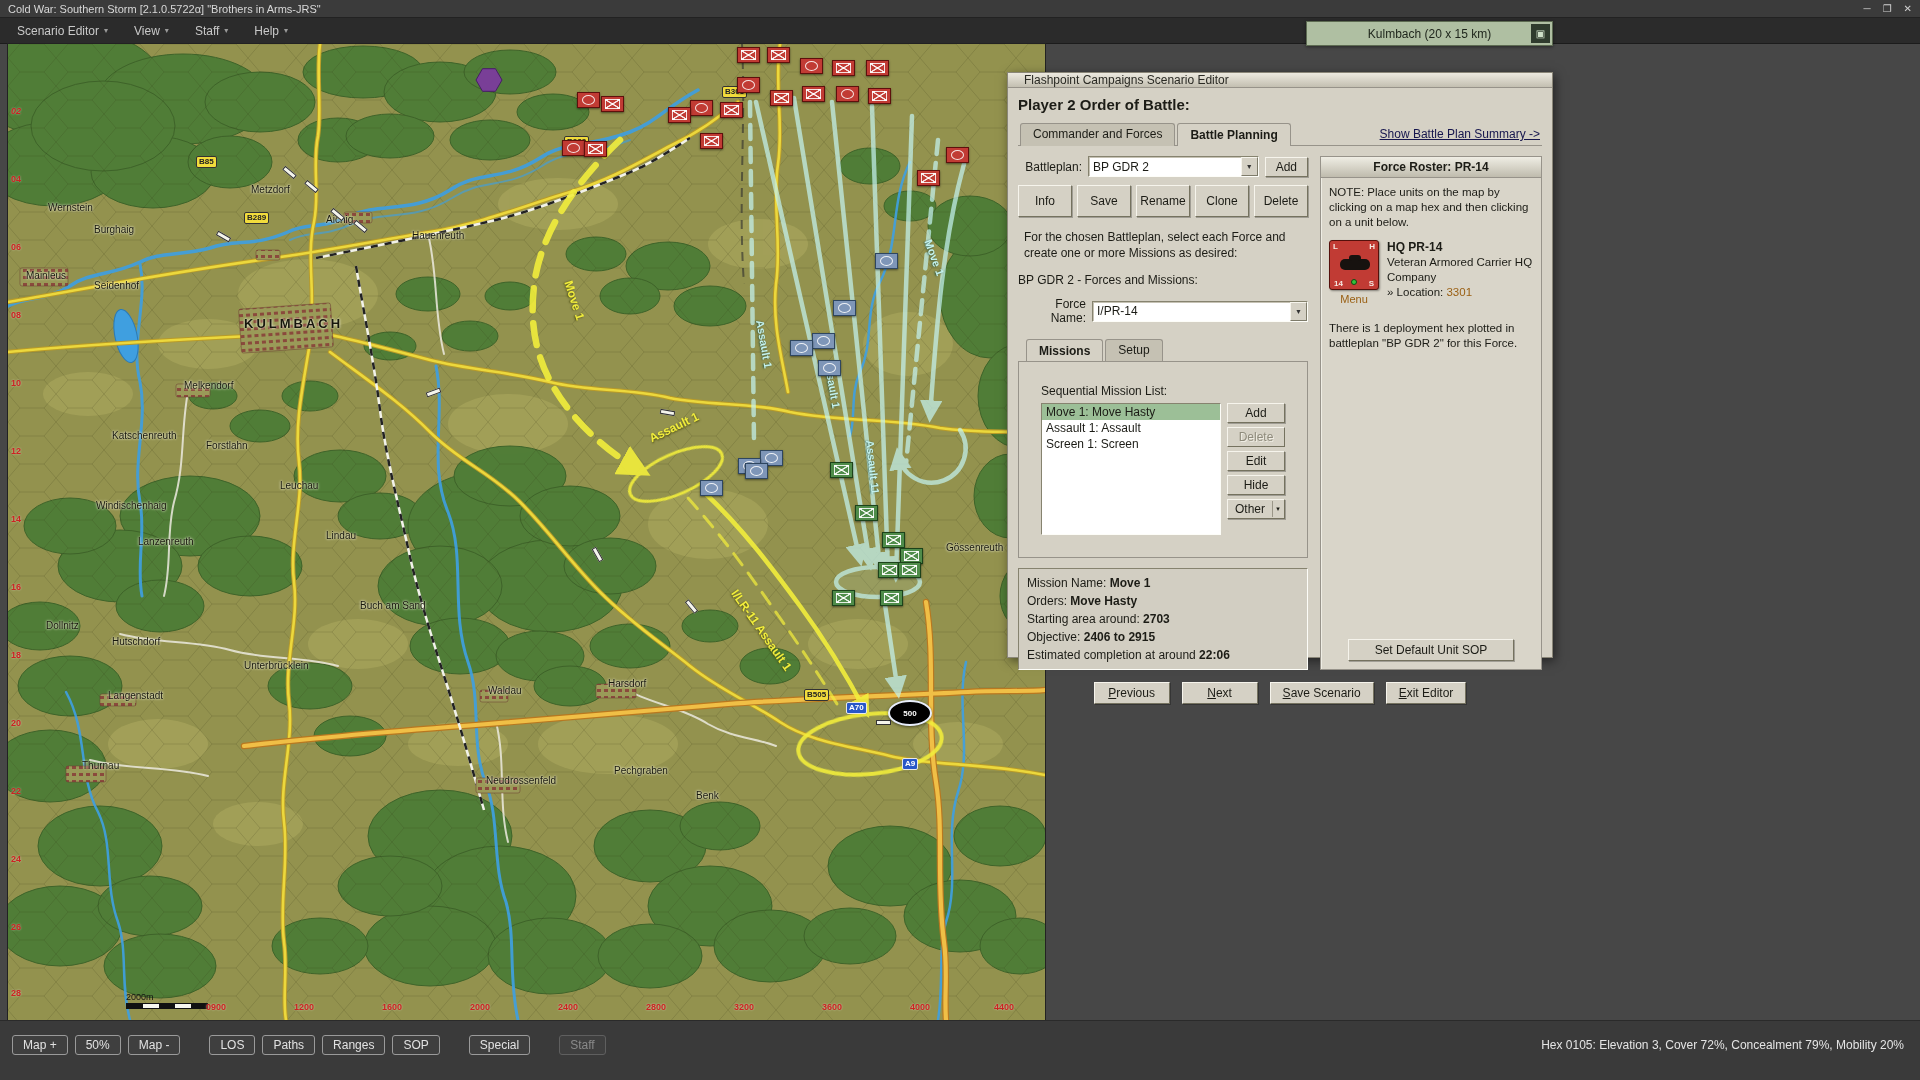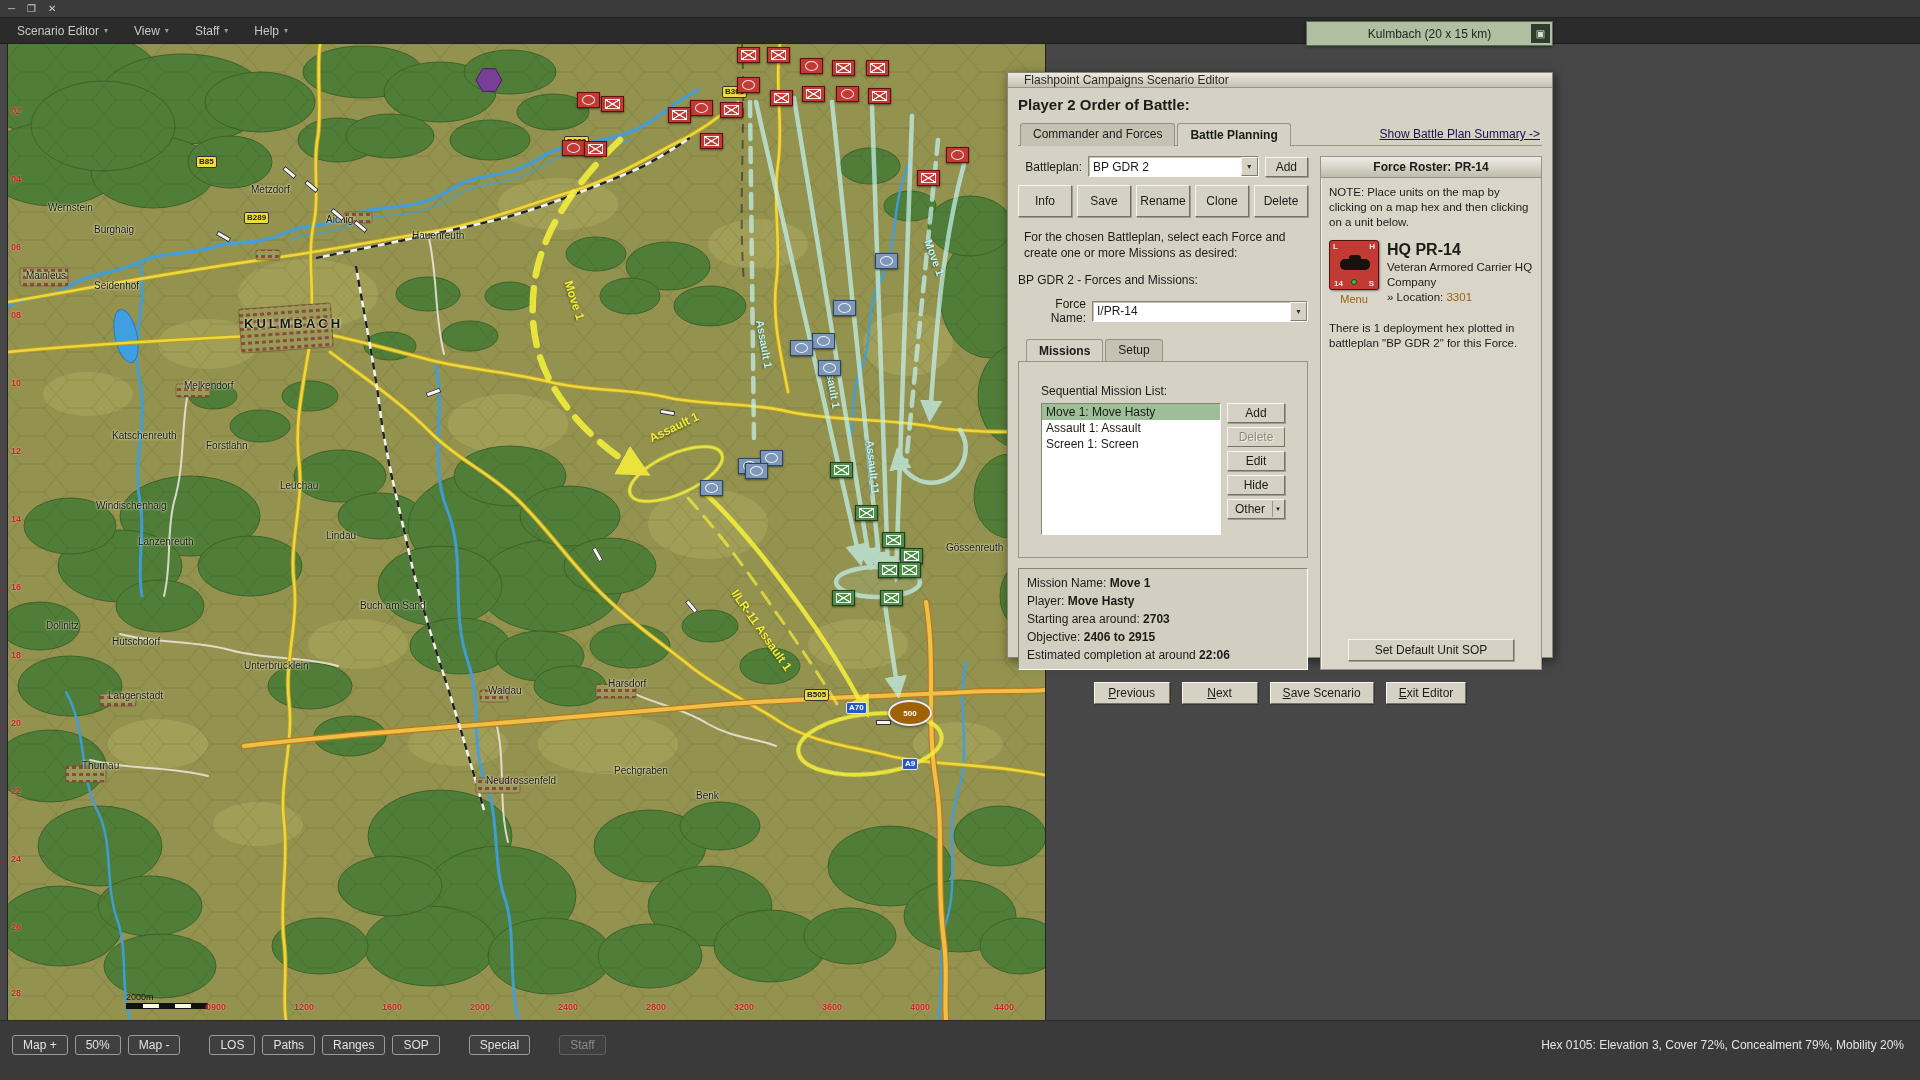--- a/index.html
+++ b/index.html
@@ -33,21 +33,21 @@
 .ml-c{color:var(--c-plot_cyan,#c4f2ee);font-size:11px;text-shadow:0 1px 2px rgba(0,60,60,.75)}
 .ruler{font-size:9px;color:#c22;font-weight:bold;text-shadow:0 0 2px rgba(255,255,255,.55)}
 .unit{width:23px;height:16px;border:1px solid #222;box-shadow:0 1px 2px rgba(0,0,0,.5)}
 .u-r{background:#c13b34;border-color:#5e100c}
 .u-b{background:#7e96b8;border-color:#2e4660}
 .u-g{background:#4f8c4a;border-color:#1c421a}
 .sym{position:absolute;left:3px;right:3px;top:2px;bottom:2px;border:1px solid rgba(255,255,255,.85)}
 .sym-i{background:linear-gradient(to top right,transparent 43%,rgba(255,255,255,.9) 47%,rgba(255,255,255,.9) 53%,transparent 57%),linear-gradient(to bottom right,transparent 43%,rgba(255,255,255,.9) 47%,rgba(255,255,255,.9) 53%,transparent 57%)}
 .sym-a{border-radius:50%;left:4px;right:4px}
 .bridge{width:15px;height:5px;background:#f4f4ec;border:1px solid #333}
-.vp-marker{width:44px;height:26px;border-radius:50%;background:#a16207;border:2px solid #e8eefc;color:#fff;font-size:8px;font-weight:bold;display:flex;align-items:center;justify-content:center;box-shadow:0 1px 3px rgba(0,0,0,.5)}
+.vp-marker{width:44px;height:26px;border-radius:50%;background:#000000;border:2px solid #e8eefc;color:#fff;font-size:8px;font-weight:bold;display:flex;align-items:center;justify-content:center;box-shadow:0 1px 3px rgba(0,0,0,.5)}
 .scalebar{left:118px;top:948px;display:flex;flex-direction:column;gap:1px;font-size:9px;color:#111}
 .scalebar .segs{display:flex;border:1px solid #111;background:#f8f8f0}
 .scalebar .segs i{width:16px;height:4px;background:#111}
 .scalebar .segs i:nth-child(even){background:#f8f8f0}
 
 
 .dialog{position:absolute;left:1007px;top:28px;width:546px;height:586px;background:#d5d1c5;border:1px solid #8a8678;box-shadow:2px 3px 10px rgba(0,0,0,.5);display:flex;flex-direction:column;font-size:12px;color:#1c1c16;z-index:30}
 .dlg-title{height:20px;background:linear-gradient(#ece9df,#c3bfb1);border-bottom:1px solid #97938a;display:flex;align-items:center;padding:0 16px;font-size:12px;color:#2a2a24}
 .dlg-body{flex:1;padding:4px 10px 8px;display:flex;flex-direction:column}
 .dlg-heading{font-size:15px;font-weight:bold;margin:4px 0 10px}
@@ -91,21 +91,21 @@
 .counter-col{display:flex;flex-direction:column;align-items:center;gap:3px}
 .counter{width:50px;height:50px;background:var(--c-accent_red,#c13b34);border:1px solid #55100b;border-radius:3px;position:relative;box-shadow:1px 1px 2px rgba(0,0,0,.4)}
 .counter span{position:absolute;color:#f6e9e2;font-size:8px;font-weight:bold}
 .c-tl{left:3px;top:1px}.c-tr{right:3px;top:1px}
 .c-bl{left:4px;bottom:1px;font-size:10px}.c-br{right:4px;bottom:1px;font-size:10px}
 .c-dot{left:50%;bottom:4px;width:6px;height:6px;margin-left:-3px;background:#35c23a;border-radius:50%;border:1px solid #0d4a10}
 .c-tank{left:10px;top:18px;width:30px;height:11px;background:#17120f;border-radius:5px}
 .c-tank::before{content:"";position:absolute;left:9px;top:-4px;width:12px;height:6px;background:#17120f;border-radius:3px}
 .link{color:var(--c-link,#9a6014);cursor:pointer;font-size:11px}
 .unit-info{flex:1;font-size:11.5px;line-height:1.28}
-.u-name{font-weight:bold;font-size:16px}
+.u-name{font-weight:bold;font-size:12px}
 .u-loc .link{font-size:11.5px}
 .deploy-note{padding:14px 8px;font-size:11.5px;line-height:1.35}
 .roster-spacer{flex:1}
 .sop-btn{margin:0 auto 8px;padding:3px 26px}
 .dlg-footer{display:flex;gap:12px;justify-content:center;padding:12px 0 2px}
 .foot-btn{padding:3px 12px;min-width:76px}
 
 
 .footer{position:absolute;left:0;top:1020px;width:100%;height:60px;background:#3a3a3a;display:flex;align-items:flex-start;padding:14px 12px 0;border-top:1px solid #2a2a2a}
 #status-buttons{display:flex;gap:7px}
@@ -113,20 +113,21 @@
 .dark-btn.gap{margin-left:22px}
 .dark-btn.disabled{color:#8a8a8a;border-color:#5f5f5f;cursor:default}
 .hex-info{margin-left:auto;color:#e4e4e4;font-size:12px;padding:3px 4px 0 0;white-space:nowrap}
 </style>
 </head>
 <body>
 
 <div class="screen">
 
   <div class="title-bar">
+    <span class="title-text">Cold War: Southern Storm  [2.1.0.5722α]  "Brothers in Arms-JRS"</span>
     <div class="win-controls">
       <span>─</span>
       <span>❐</span>
       <span>✕</span>
     </div>
   </div>
 
   <div class="menu-bar">
     <div id="menu-items" class="menu-items">
         <div class="menu-item">
@@ -642,21 +643,21 @@
                     <button class="btn side-btn split">
                       <span>Other</span>
                       <span class="split-caret">▾</span>
                     </button>
                   </div>
               </div>
             </div>
 
             <div class="mission-details">
               <div><span>Mission Name:</span> <b>Move 1</b></div>
-              <div><span>Player:</span> <b>Move Hasty</b></div>
+              <div><span>Orders:</span> <b>Move Hasty</b></div>
               <div><span>Starting area around:</span> <b>2703</b></div>
               <div><span>Objective:</span> <b>2406 to 2915</b></div>
               <div><span>Estimated completion at around</span> <b>22:06</b></div>
             </div>
           </div>
 
           <div class="col-right">
             <div class="roster">
               <div class="roster-header">Force Roster: PR-14</div>
               <div class="roster-note">NOTE: Place units on the map by clicking on a map hex and then clicking on a unit below.</div>

